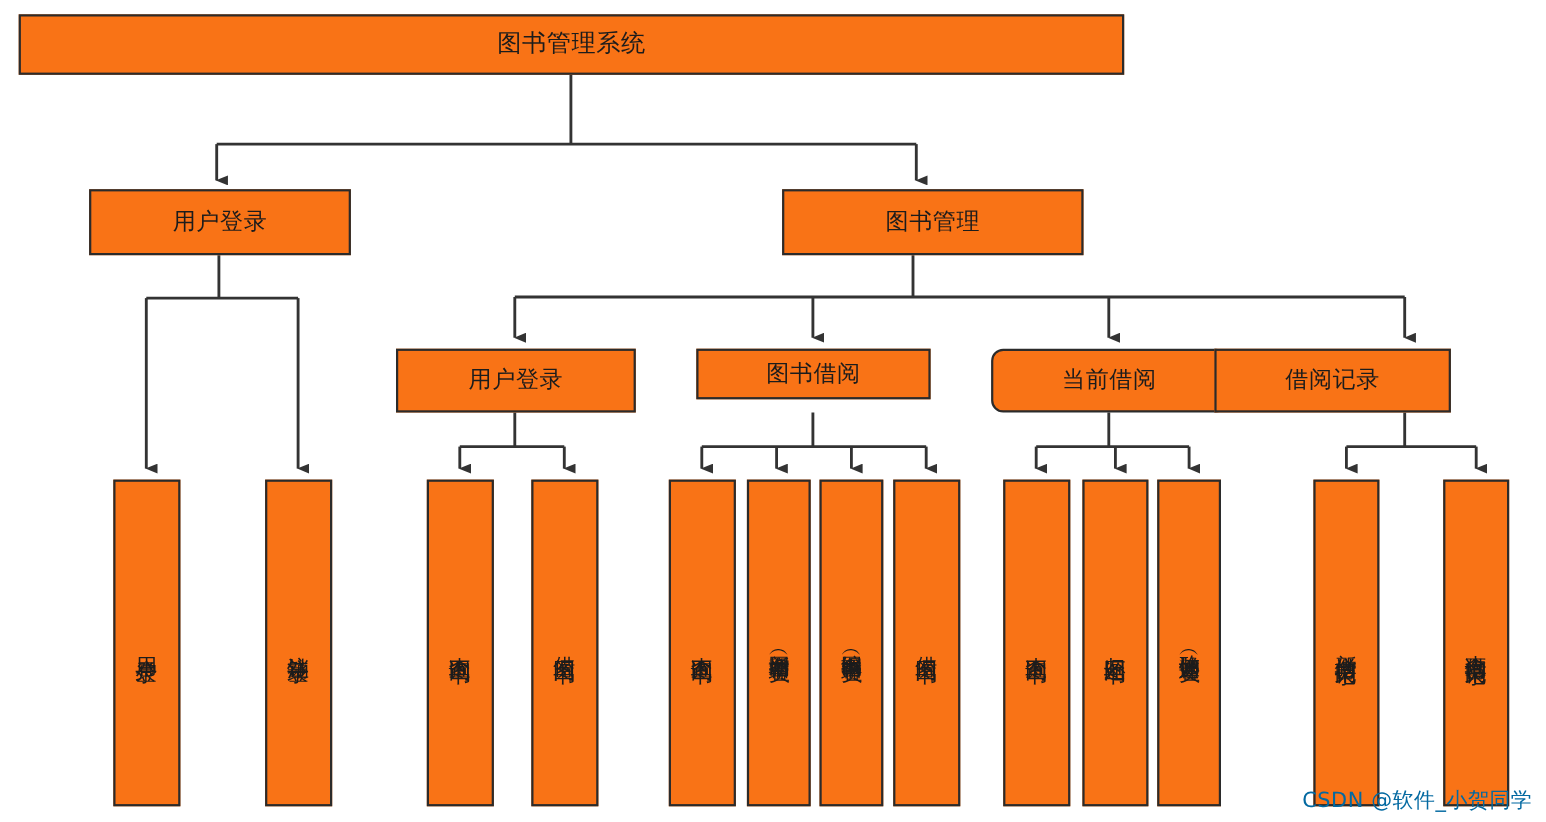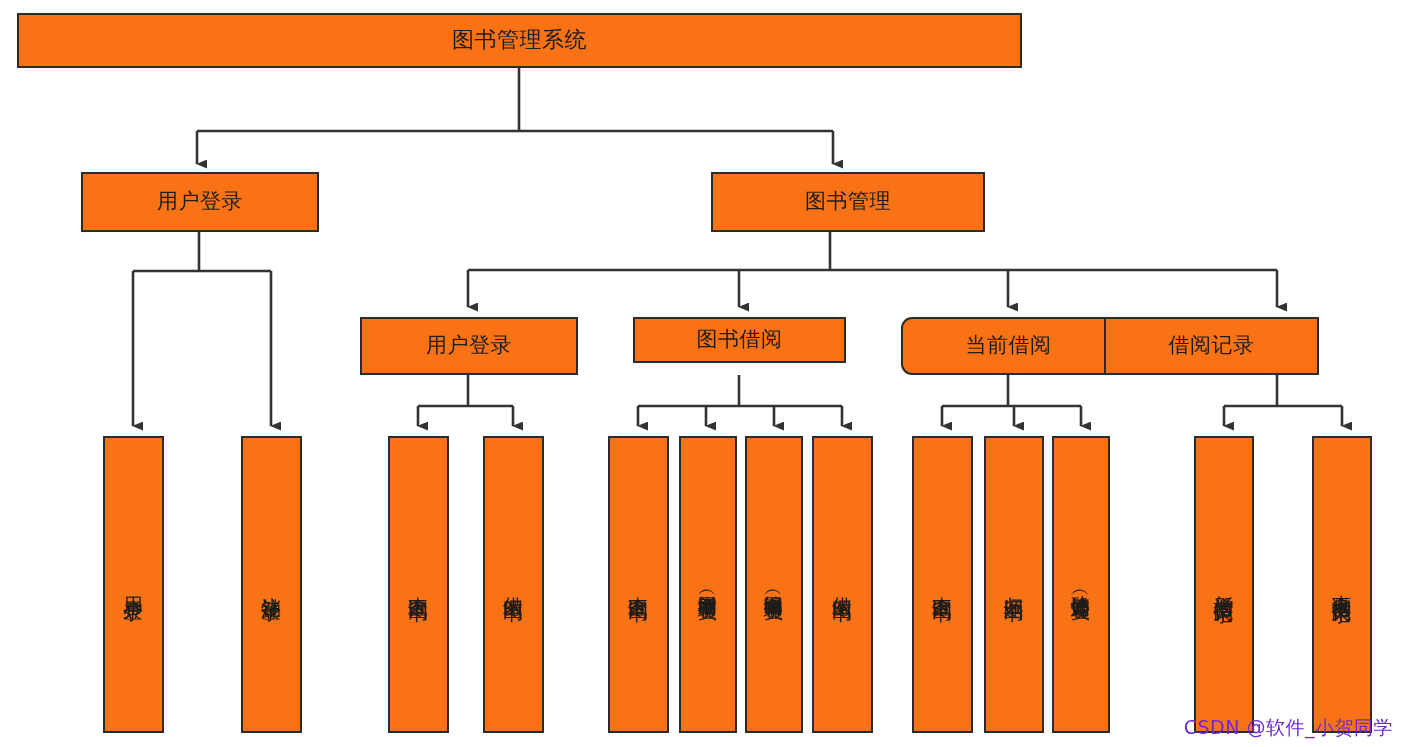--- a/index.html
+++ b/index.html
@@ -62,21 +62,21 @@
     max-height:100%;
   }
   .node.vert.small .label{ font-size:19px; letter-spacing:1px; }
 
   
   #watermark{
     position:absolute;
     right:12px;
     bottom:6px;
     font-size:19px;
-    color:#6d28d9;
+    color:#0369a1;
     letter-spacing:0.5px;
     z-index:8;
     white-space:nowrap;
     font-family:"DejaVu Sans","Liberation Sans",sans-serif;
   }
 </style>
 </head>
 <body>
 
 <div id="canvas">

